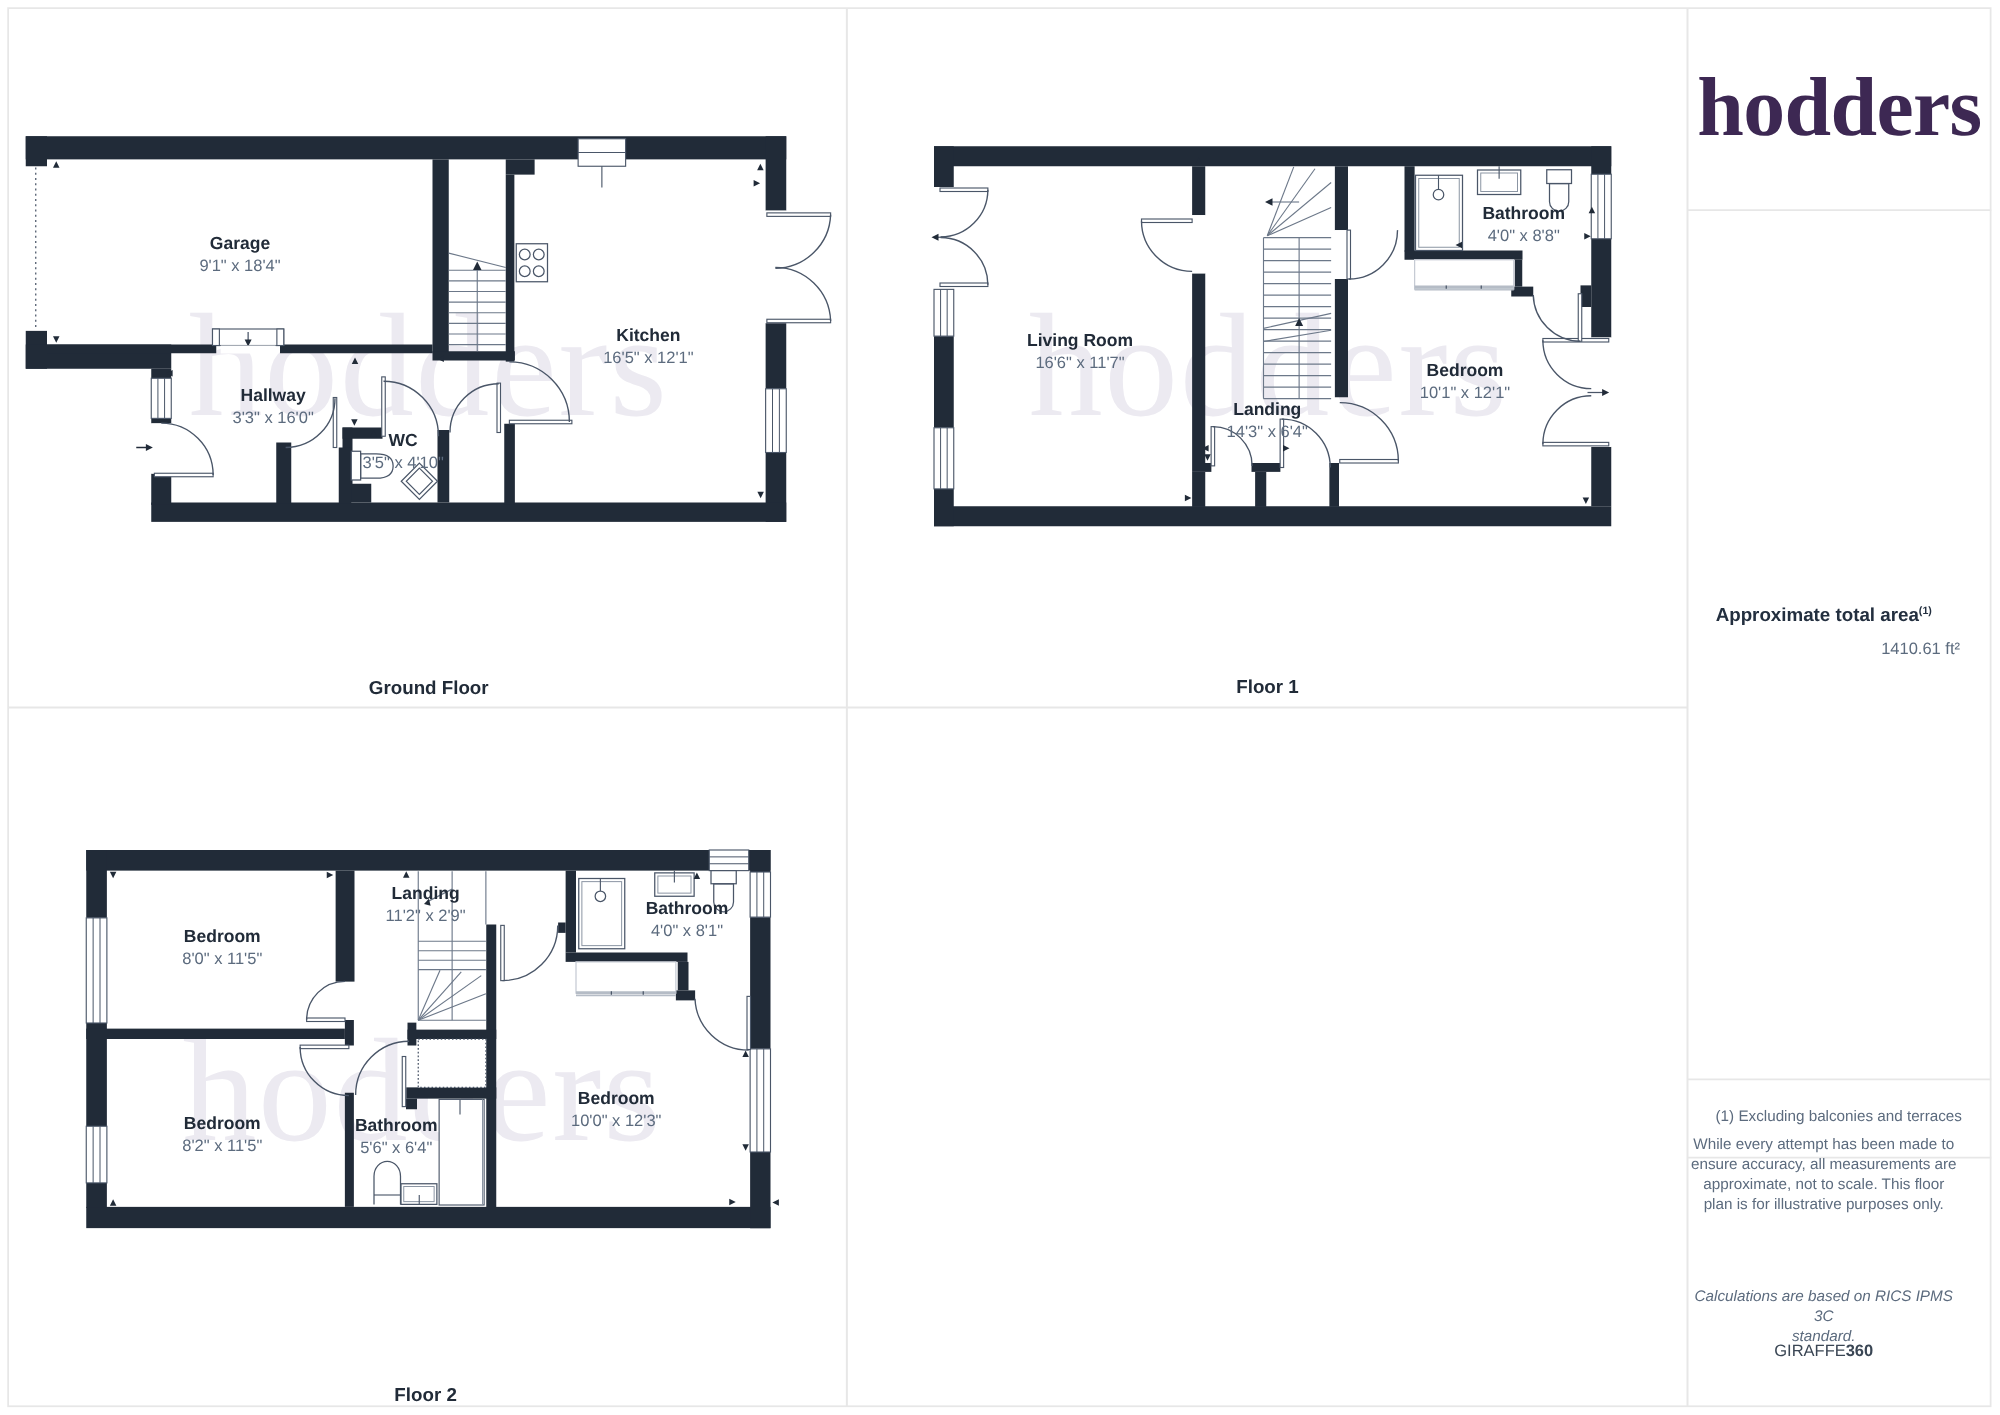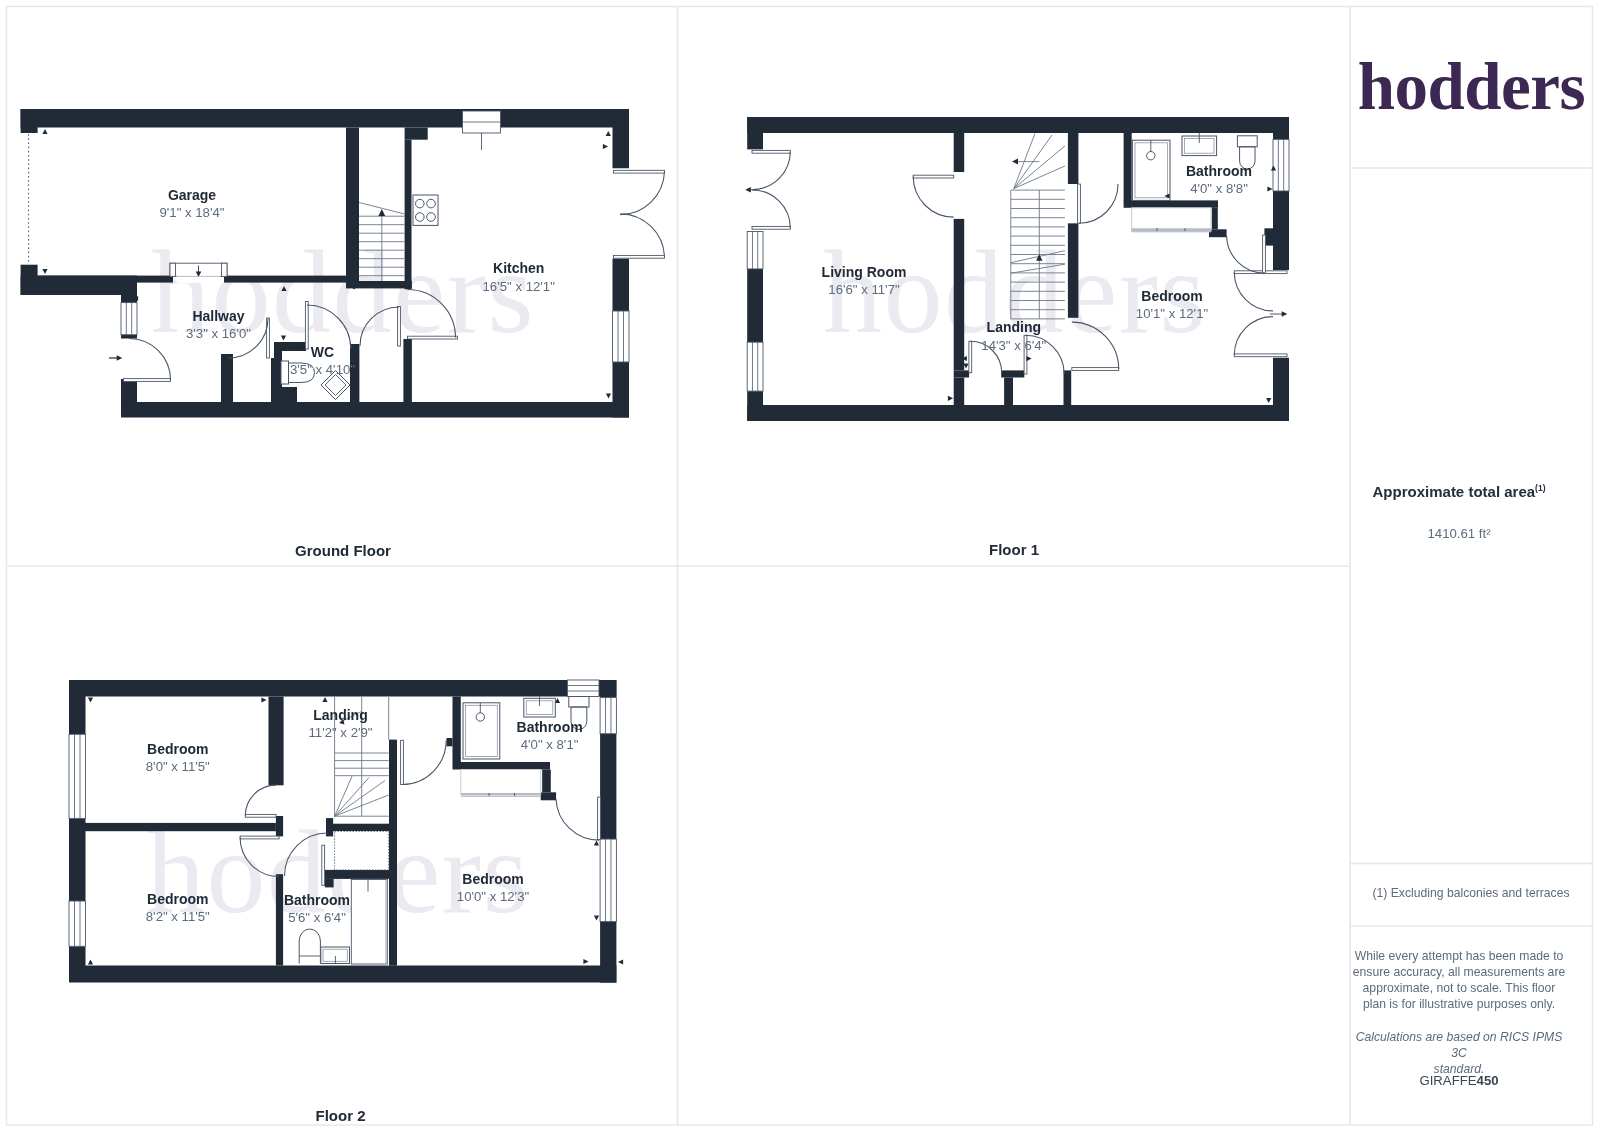--- a/index.html
+++ b/index.html
@@ -348,17 +348,17 @@
 <text class="nm" x="340.5" y="719.5">Landing</text>
 <text class="dm" x="340.5" y="737.0">11'2" x 2'9"</text>
 <text class="nm" x="317" y="904.5">Bathroom</text>
 <text class="dm" x="317" y="922.0">5'6" x 6'4"</text>
 <text class="nm" x="549.6" y="731.5">Bathroom</text>
 <text class="dm" x="549.6" y="749.0">4'0" x 8'1"</text>
 <text class="fl" x="340.5" y="1121">Floor 2</text>
 </svg>
 <div class="logo" style="top:48px;">hodders</div>
 <div class="rp" style="top:483px; font-size:15px; font-weight:bold; color:#232F3F;">Approximate total area<span style="font-size:8.5px; vertical-align:6px; font-weight:bold;">(1)</span></div>
-<div class="rp" style="top:526px; font-size:13.2px;">1410.61 ft²</div>
+<div class="rp" style="top:511px; font-size:13.2px;text-align:right;">1410.61 ft²</div>
 <div class="rp" style="top:886px; font-size:12.2px;margin-left:12px;">(1) Excluding balconies and terraces</div>
-<div class="rp" style="top:948px; font-size:12.2px; line-height:16px;text-align:center;">While every attempt has been made to<br>ensure accuracy, all measurements are<br>approximate, not to scale. This floor<br>plan is for illustrative purposes only.</div>
+<div class="rp" style="top:907px; font-size:12.2px; line-height:16px;text-align:center;">While every attempt has been made to<br>ensure accuracy, all measurements are<br>approximate, not to scale. This floor<br>plan is for illustrative purposes only.</div>
 <div class="rp" style="top:1029px; font-size:12.2px; line-height:16px;font-style:italic;">Calculations are based on RICS IPMS 3C<br>standard.</div>
-<div class="rp" style="top:1073px; font-size:13.2px; color:#3A4654;">GIRAFFE<b>450</b></div>
+<div class="rp" style="top:1073px; font-size:13.2px; color:#3A4654;">GIRAFFE<b>360</b></div>
 
 </body></html>

